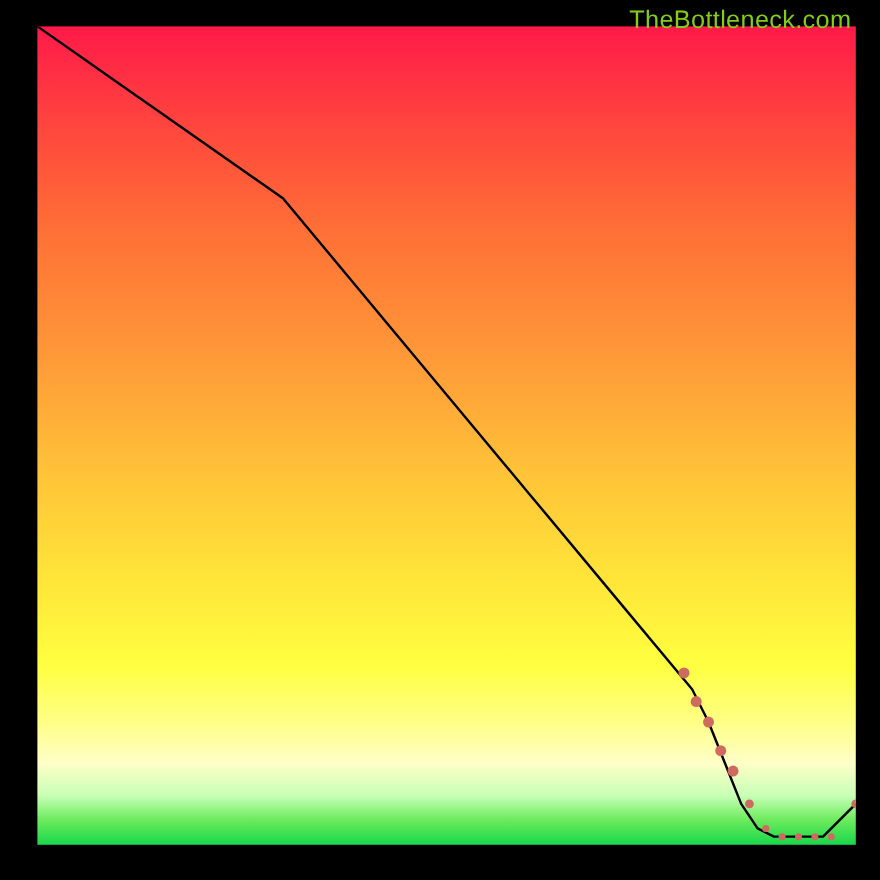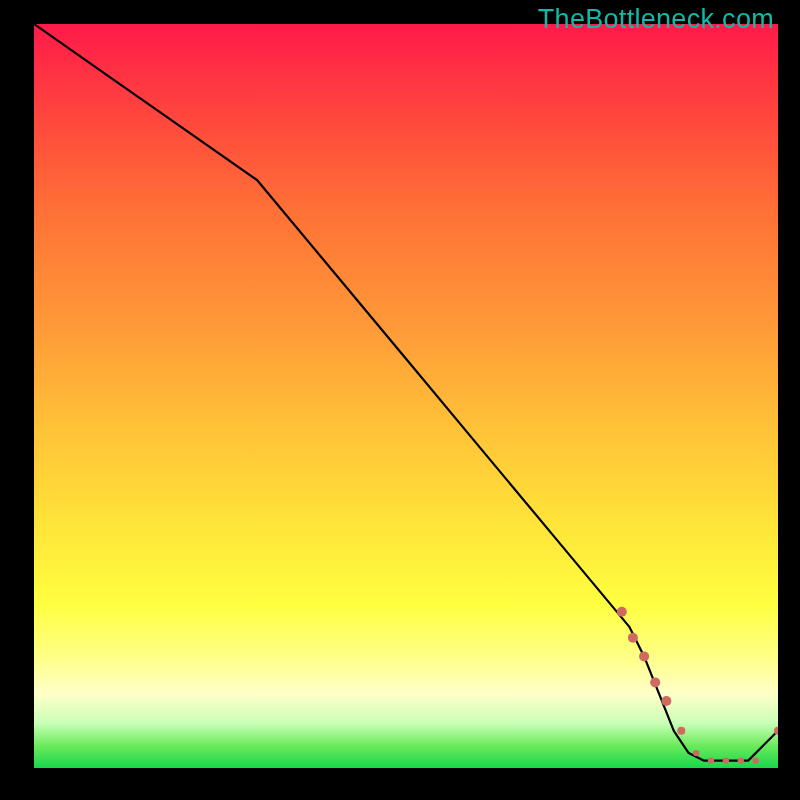--- a/index.html
+++ b/index.html
@@ -30,22 +30,22 @@
       #ffffc8 90%,
       #c8ffb6 94%,
       #6bea5c 97%,
       #19d74b 100%
     );
   }
   .watermark {
     position: absolute;
     top: 4px;
     right: 26px;
-    color: #14b8a6;
-    font-size: 27px;
+    color: #84cc16;
+    font-size: 23px;
     font-weight: 500;
     letter-spacing: 0.3px;
     user-select: none;
   }
   svg.overlay {
     position: absolute;
     left: 34px;
     top: 24px;
     width: 744px;
     height: 744px;

